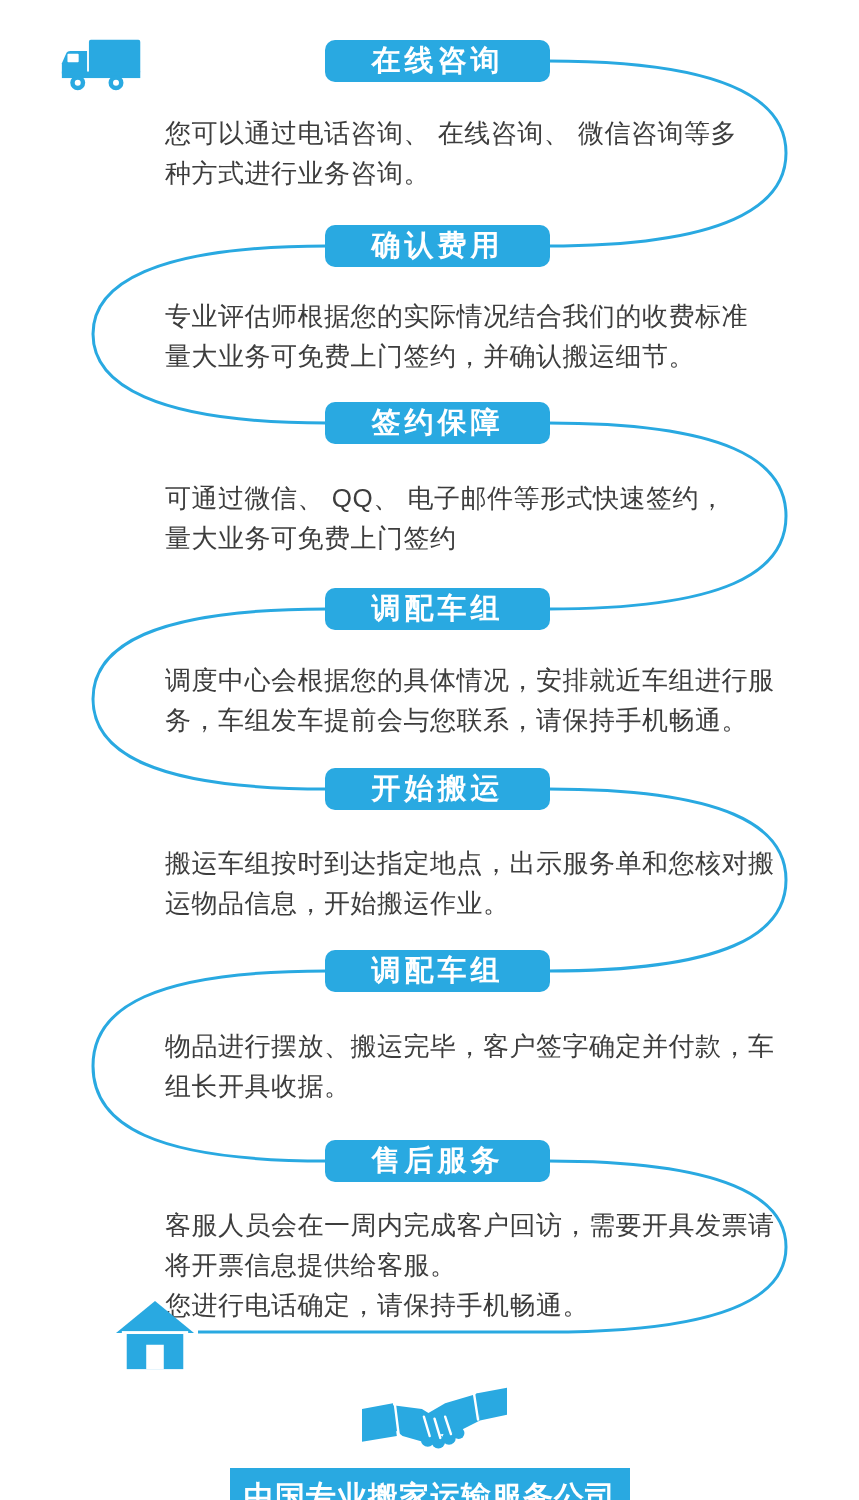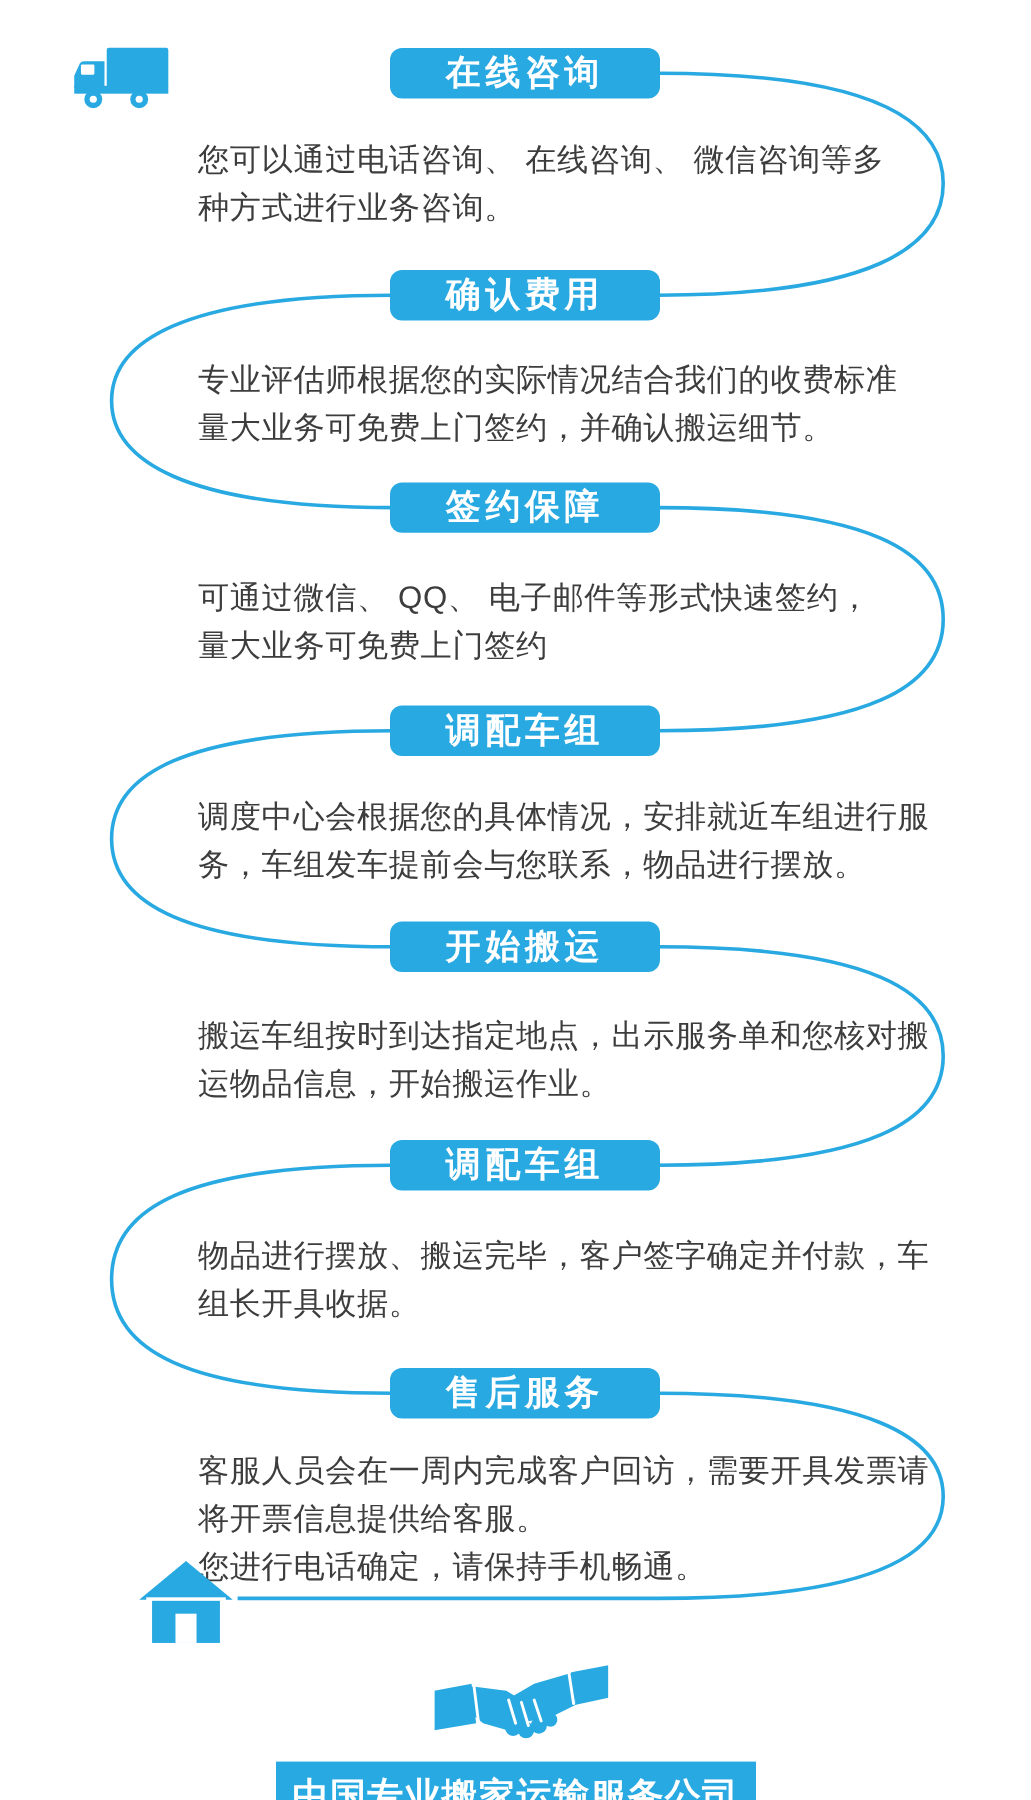--- a/index.html
+++ b/index.html
@@ -97,21 +97,21 @@
     </div>
     <div class="step-body">可通过微信、 QQ、 电子邮件等形式快速签约，
 量大业务可免费上门签约</div>
   </div>
 
   <div class="section s4">
     <div class="step-header">
       <span>调配车组</span>
     </div>
     <div class="step-body">调度中心会根据您的具体情况，安排就近车组进行服
-务，车组发车提前会与您联系，物品进行摆放。</div>
+务，车组发车提前会与您联系，请保持手机畅通。</div>
   </div>
 
   <div class="section s5">
     <div class="step-header">
       <span>开始搬运</span>
     </div>
     <div class="step-body">搬运车组按时到达指定地点，出示服务单和您核对搬
 运物品信息，开始搬运作业。</div>
   </div>
 

